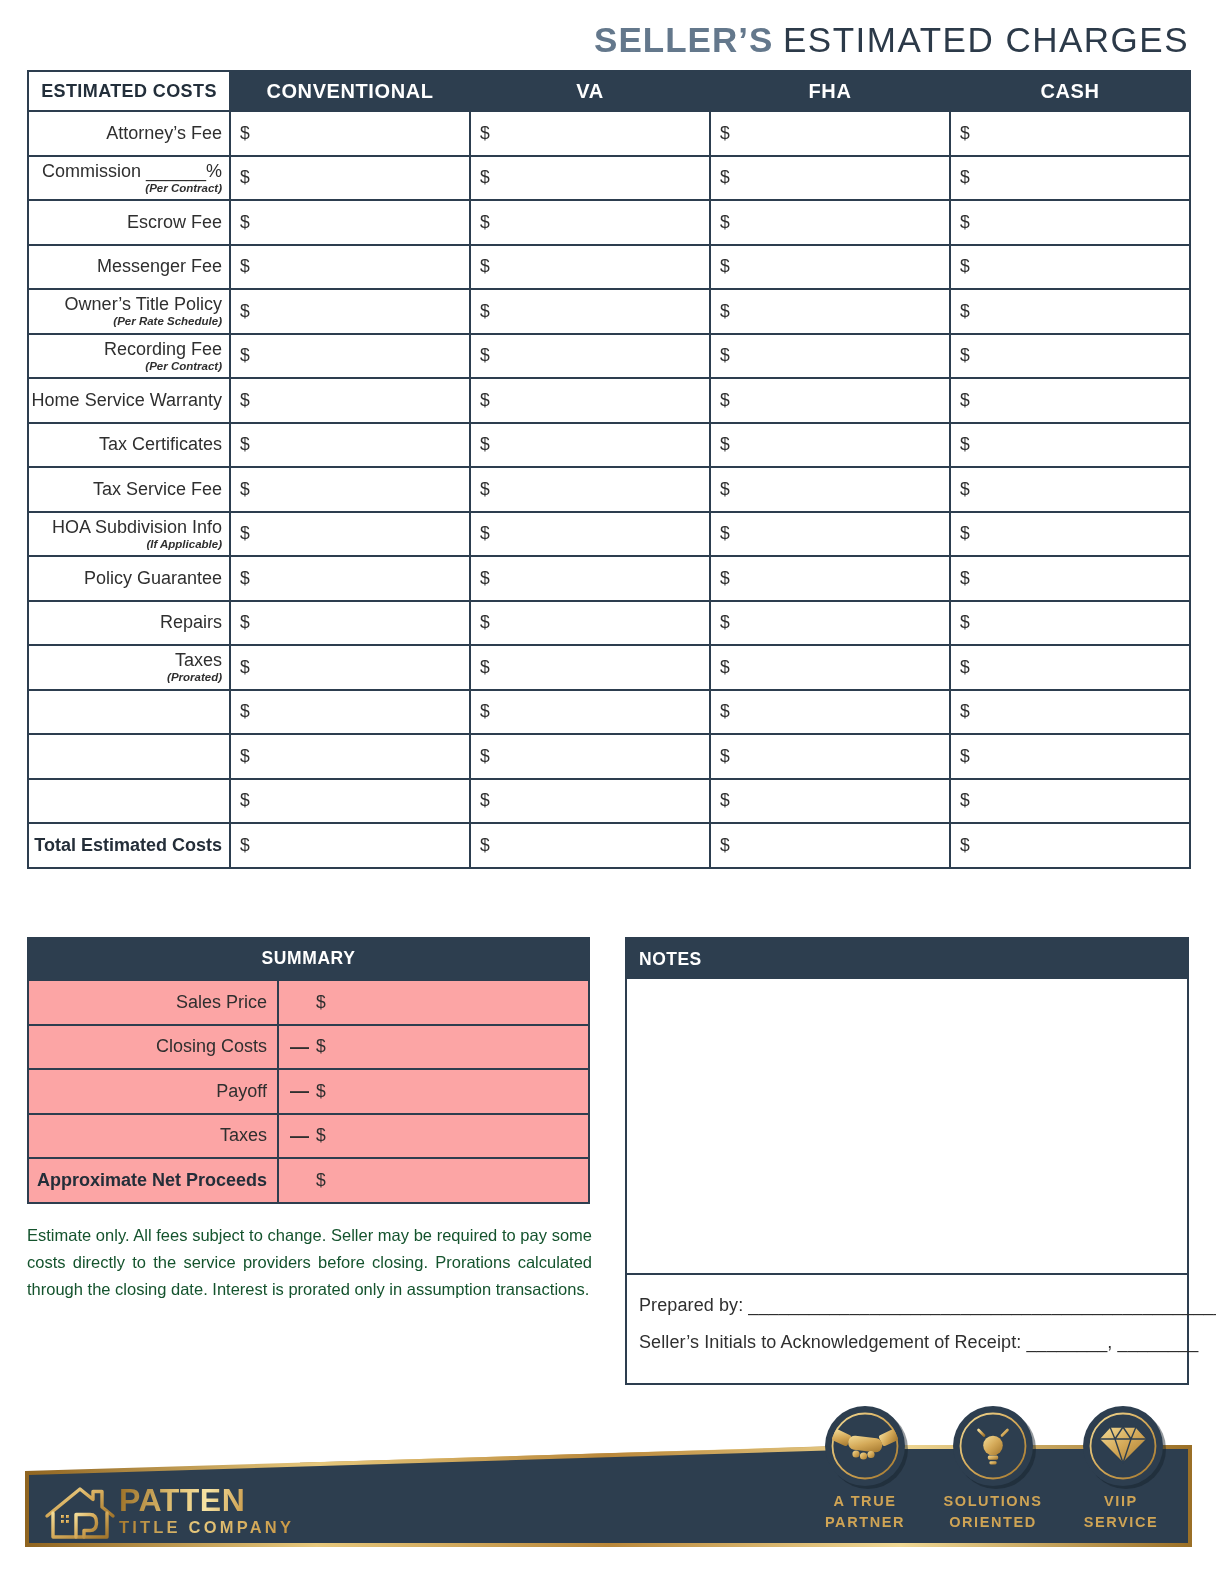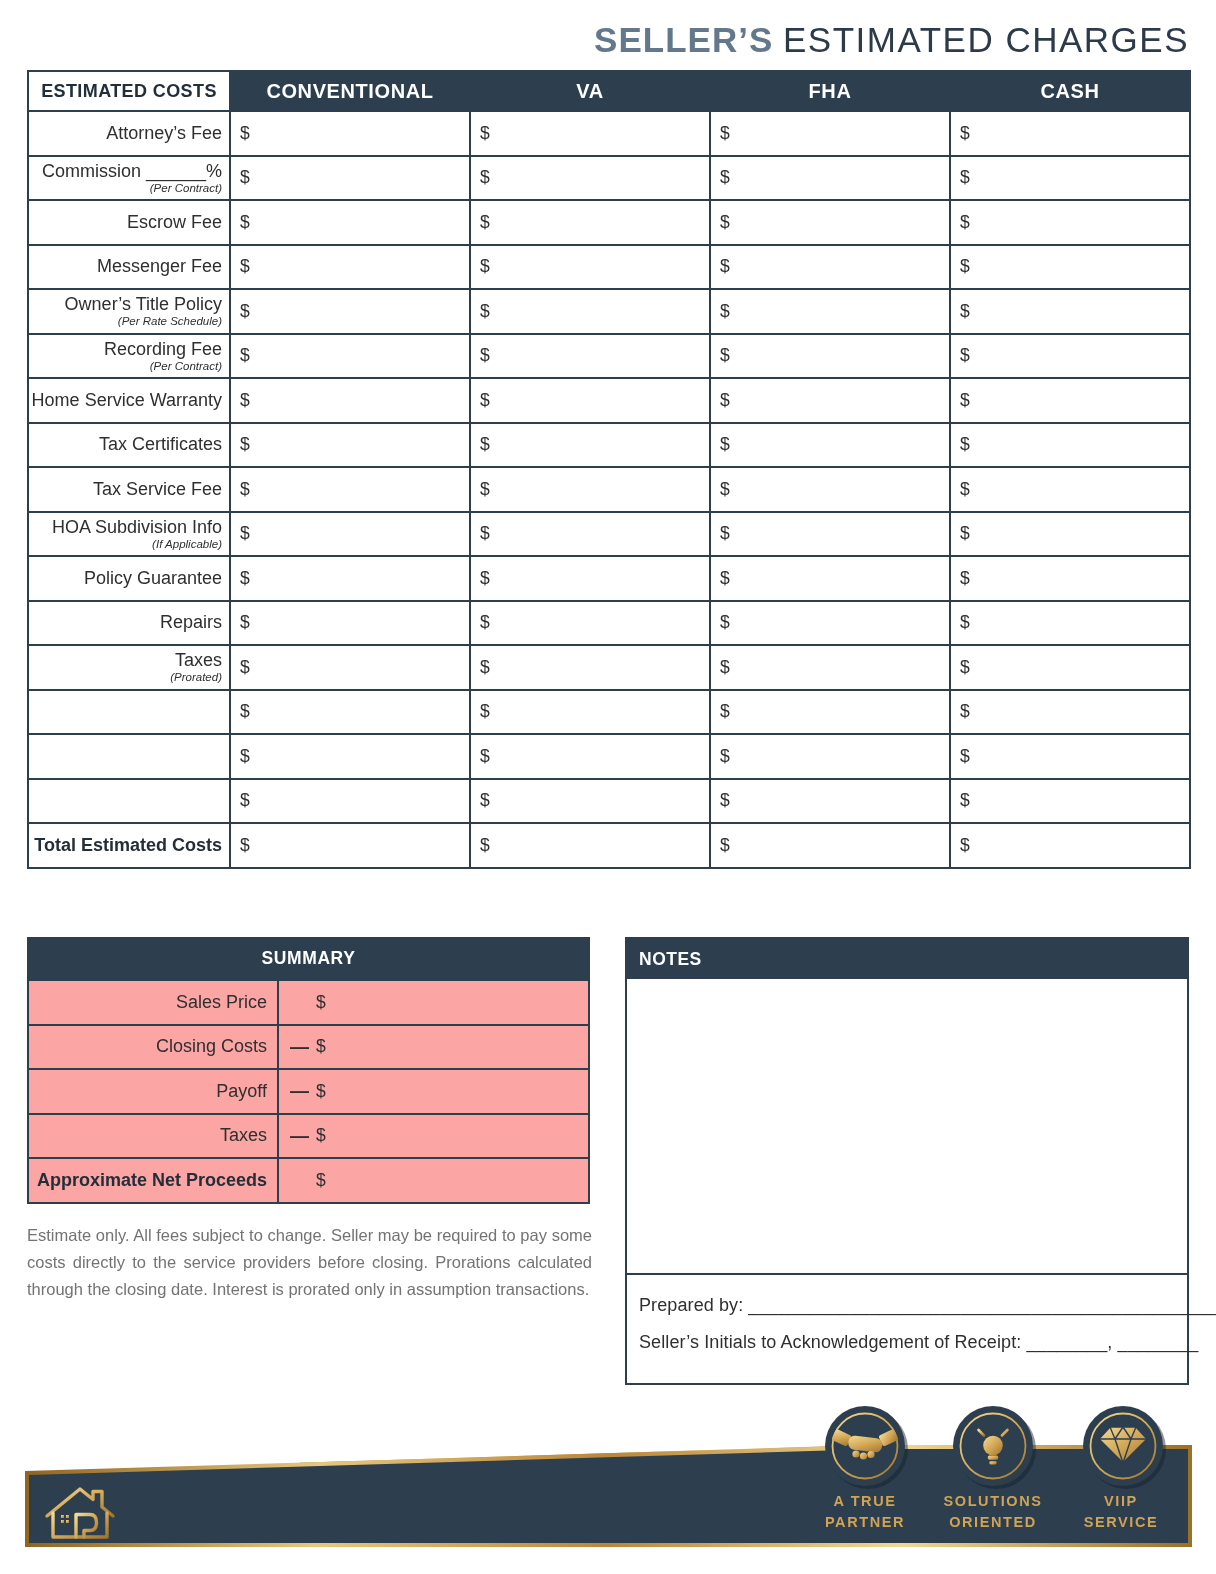--- a/index.html
+++ b/index.html
@@ -36,21 +36,21 @@
     width: 240px; background: #2d3e4f; color: #ffffff;
     font-size: 20px; font-weight: 700; letter-spacing: .6px; text-align: center;
   }
   tr.cost-row td { height: 44.5px; }
   td.label-cell { background: #fff; }
   .label-wrap {
     display: flex; flex-direction: column; align-items: flex-end;
     justify-content: flex-end; padding-right: 7px; line-height: 1.05;
   }
   .row-label { font-size: 18px; color: #2f2f2f; }
-  .row-sublabel { font-size: 11.5px; font-style: italic; color: #2f2f2f; margin-top: 1px; }
+  .row-sublabel { font-size: 11.5px; font-style: italic; color: #2f2f2f; margin-top: 1px; font-weight: bold; }
   .row-sublabel:empty { display: none; }
   td.amount-cell { background:#fff; vertical-align: middle; }
   .dollar { font-size: 17.5px; color: #2f2f2f; padding-left: 9px; }
   table.costs tbody tr:last-child .row-label { font-weight: 700; color: #242e39; }
 
   
   .summary-box { position: absolute; left: 27px; top: 937px; width: 563px; }
   .panel-header {
     height: 42px; background: #2d3e4f; color: #fff;
     font-size: 17.5px; font-weight: 700; letter-spacing: .6px;
@@ -61,21 +61,21 @@
   td.sum-label-cell { width: 250px; text-align: right; padding-right: 10px; }
   .sum-label { font-size: 18px; color: #2f2f2f; }
   table.summary tr:last-child .sum-label { font-weight: 700; color: #242e39; }
   .sum-value { display: flex; align-items: center; padding-left: 10px; }
   .sum-prefix { display: inline-block; width: 26px; font-size: 19px; font-weight: 700; color: #2f2f2f; }
   .sum-dollar { font-size: 17.5px; color: #2f2f2f; }
 
   
   .disclaimer {
     position: absolute; left: 27px; top: 1222px; width: 565px;
-    font-size: 16.5px; line-height: 1.63; color: #737373; text-align: justify;
+    font-size: 16.5px; line-height: 1.63; color: #14532d; text-align: justify;
   }
 
   
   .notes-box {
     position: absolute; left: 625px; top: 937px; width: 564px; height: 448px;
     border: 2px solid #2d3e4f; display: flex; flex-direction: column;
   }
   .notes-header {
     height: 40px; background: #2d3e4f; color: #fff; flex: 0 0 auto;
     font-size: 17.5px; font-weight: 700; letter-spacing: .5px;
@@ -492,20 +492,24 @@
       <path d="M76,1537 L76,1514.5 L90,1514.5 Q96.5,1514.5 96.5,1522.5 Q96.5,1530.5 90,1530.5 L84,1530.5 L84,1537"></path>
       <g stroke="none" fill="url(#goldV)">
         <rect x="61" y="1515" width="3" height="3"></rect>
         <rect x="66" y="1515" width="3" height="3"></rect>
         <rect x="61" y="1520" width="3" height="3"></rect>
         <rect x="66" y="1520" width="3" height="3"></rect>
       </g>
     </g>
   </svg>
 
+  <div class="brand-block">
+    <div class="brand-name">PATTEN</div>
+    <div class="brand-sub">TITLE COMPANY</div>
+  </div>
 
   <div class="badge-labels">
     <div class="badge-label">
       <div>A TRUE</div>
       <div>PARTNER</div>
     </div>
     <div class="badge-label">
       <div>SOLUTIONS</div>
       <div>ORIENTED</div>
     </div>

